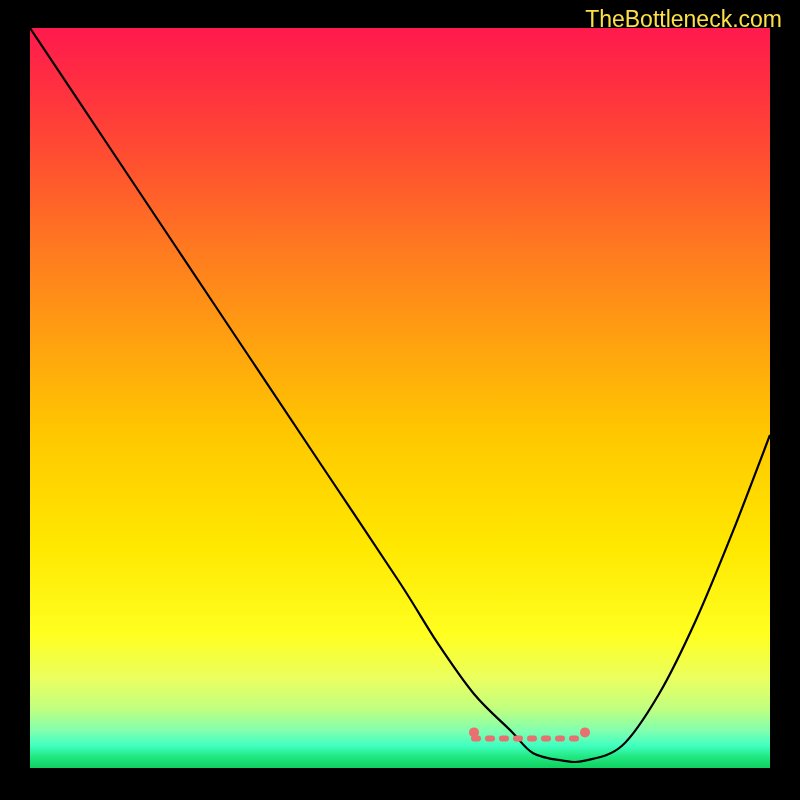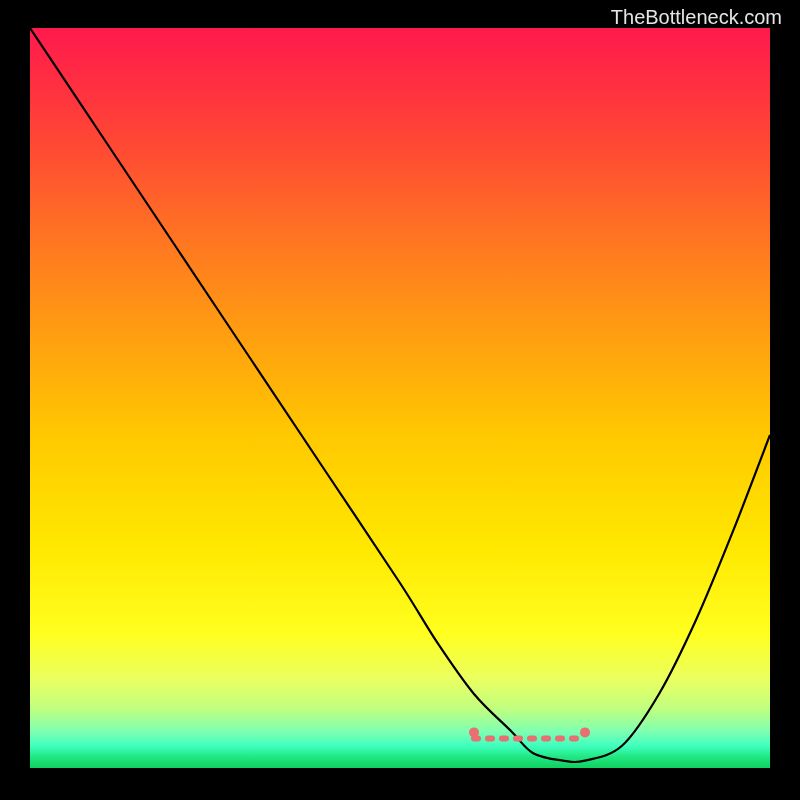--- a/index.html
+++ b/index.html
@@ -8,22 +8,22 @@
     width: 800px;
     height: 800px;
     background: #000;
     font-family: Arial, sans-serif;
     position: relative;
   }
   .watermark {
     position: absolute;
     top: 6px;
     right: 18px;
-    color: #e5e5e5;
-    font-size: 20px;
+    color: #fde047;
+    font-size: 23px;
     z-index: 10;
   }
   .plot-area {
     position: absolute;
     left: 30px;
     top: 28px;
     width: 740px;
     height: 740px;
     background: linear-gradient(to bottom,
       #ff1a4d 0%,

